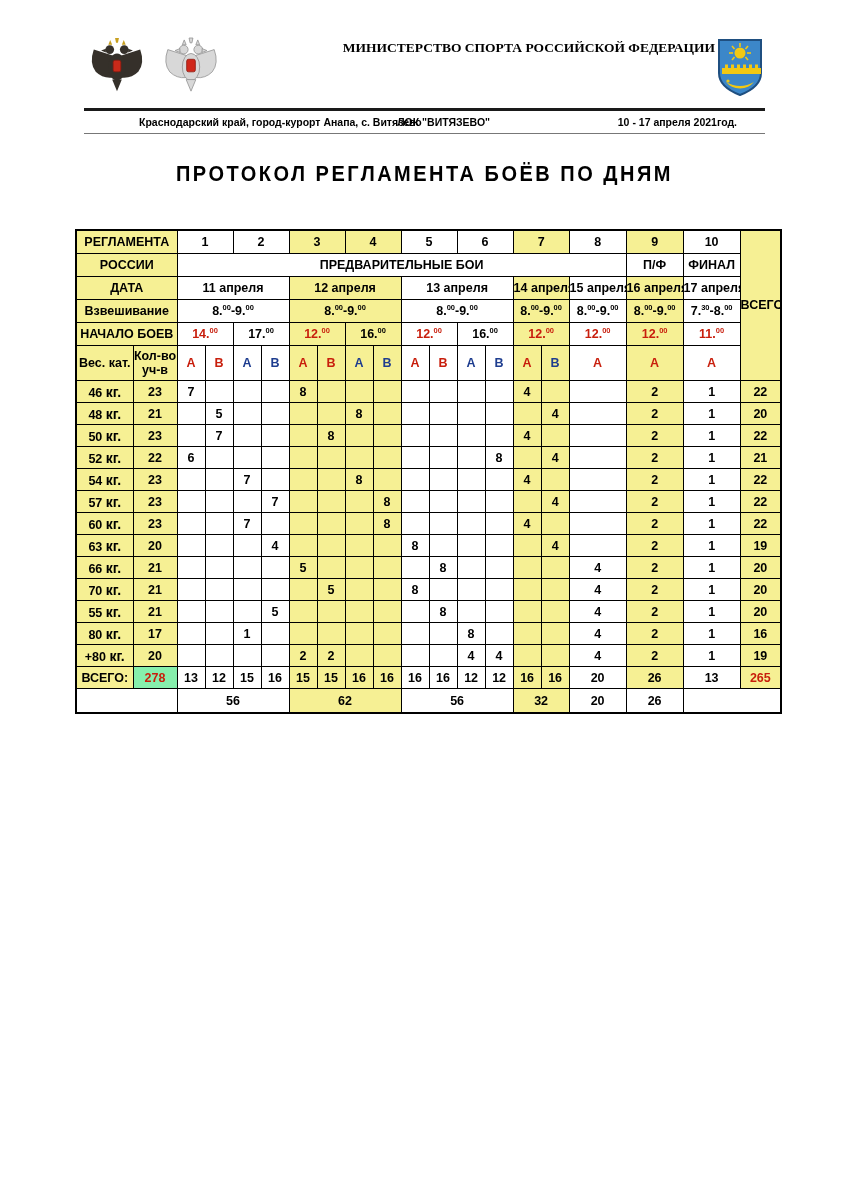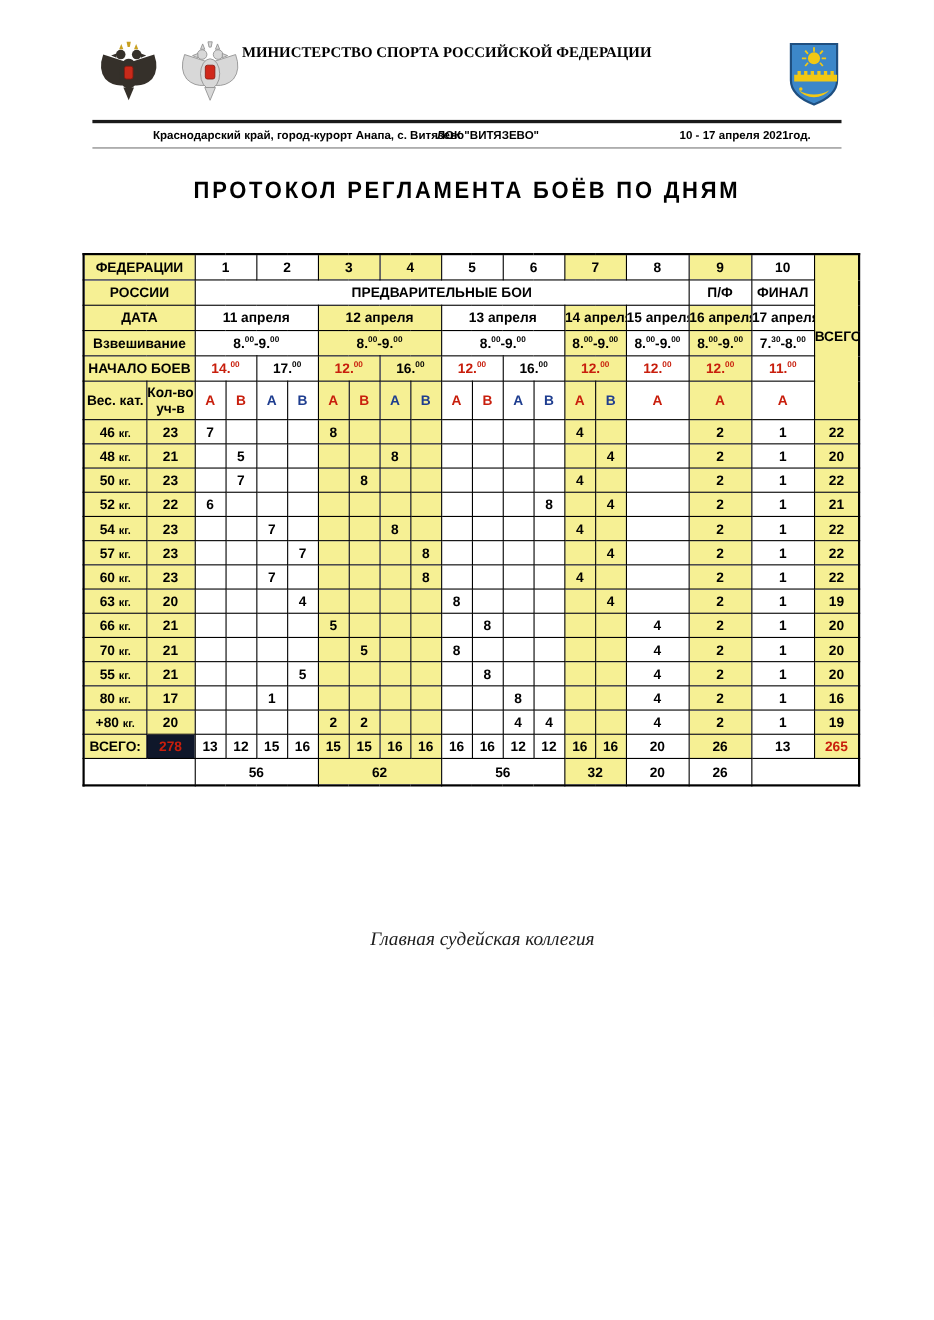--- a/index.html
+++ b/index.html
@@ -6,21 +6,21 @@
   .page {
     position:relative; width:849px; height:1200px; margin:0 auto;
     background:#ffffff; color:#000;
     font-family:"Liberation Sans", sans-serif;
     overflow:hidden;
   }
   
   .header { display:flex; align-items:flex-start; padding:36px 84px 0 88px; }
   .emblems { display:flex; gap:16px; flex:0 0 auto; }
   .org-block {
-    flex:1 1 auto; text-align:left; font-family:"Liberation Serif", serif;
+    flex:1 1 auto; text-align:right; font-family:"Liberation Serif", serif;
     font-weight:bold; padding-top:4px; line-height:1.25;
   }
   .org-l1, .org-l2 { font-size:13.5px; }
   .org-l3 { font-size:16.5px; letter-spacing:.5px; }
   .org-l4 { font-size:14px; }
   .crest-wrap { flex:0 0 auto; padding-top:2px; }
 
   .rule-thick { margin:6px 84px 0 84px; border-top:3px solid #1a1a1a; }
   .info-row {
     position:relative; margin:0 84px; height:22px;
@@ -42,33 +42,33 @@
   table.sched td {
     border:1.5px solid #000; text-align:center; vertical-align:middle;
     font-weight:bold; font-size:12.5px; padding:0; height:22px;
     white-space:nowrap; overflow:hidden;
   }
   tr.rSession td { height:34px; }
   tr.rData td { height:21px; }
   tr.rBottom td { height:23px;margin-left:44px; }
 
   td.y  { background:#f6f094; }
-  td.by { background:#0f172a; }
+  td.by { background:#86efac; }
   .redtxt  { color:#c81e0c; }
   .bluetxt { color:#1e3d8f; }
 
   td.lab { font-size:11px; }
   td.prog { font-size:13.5px; }
   td.datec { font-size:11px; }
   td.timec { font-size:12px; }
   td.stagec { font-size:12.5px; }
   td.sess { font-size:13.5px; }
   td.totcol { font-size:10.5px; white-space:normal; line-height:1.2; }
   td.wcell { font-size:13px; }
-  td.wcell .unit { font-size:10px; }
+  td.wcell .unit { font-size:14px; }
   td.nb { border-left:none; border-right:none; border-bottom:none; background:#fff; }
   sup { font-size:0.6em; }
 
   
   .sig-line {
     position:absolute; top:843px; left:0; width:100%;
     text-align:center; text-indent:28px;
     font-family:"Liberation Serif", serif; font-style:italic;
     font-size:17.5px; color:#1c1c1c;
   }
@@ -172,21 +172,21 @@
         <col style="width:28px">
           <col style="width:28px">
         <col style="width:57px">
           <col style="width:57px">
           <col style="width:57px">
         <col style="width:41px">
       </colgroup>
 
       <tbody>
         <tr>
-          <td colspan="2" class="y lab">ФЕДЕРАЦИИ</td>
+          <td colspan="2" class="y lab">РЕГЛАМЕНТА</td>
           <td colspan="2" class="prog">1</td>
           <td colspan="2" class="prog">2</td>
           <td colspan="2" class="y prog">3</td>
           <td colspan="2" class="y prog">4</td>
           <td colspan="2" class="prog">5</td>
           <td colspan="2" class="prog">6</td>
           <td colspan="2" class="y prog">7</td>
           <td class="prog">8</td>
           <td class="y prog">9</td>
           <td class="prog">10</td>
@@ -581,14 +581,13 @@
           <td colspan="4">56</td>
           <td colspan="2" class="y">32</td>
           <td>20</td>
           <td>26</td>
           <td colspan="2" class="nb"></td>
         </tr>
       </tbody>
     </table>
   </div>
 
-  <div class="sig-line">Главная судейская коллегия</div>
 </div>
 
 </body></html>

